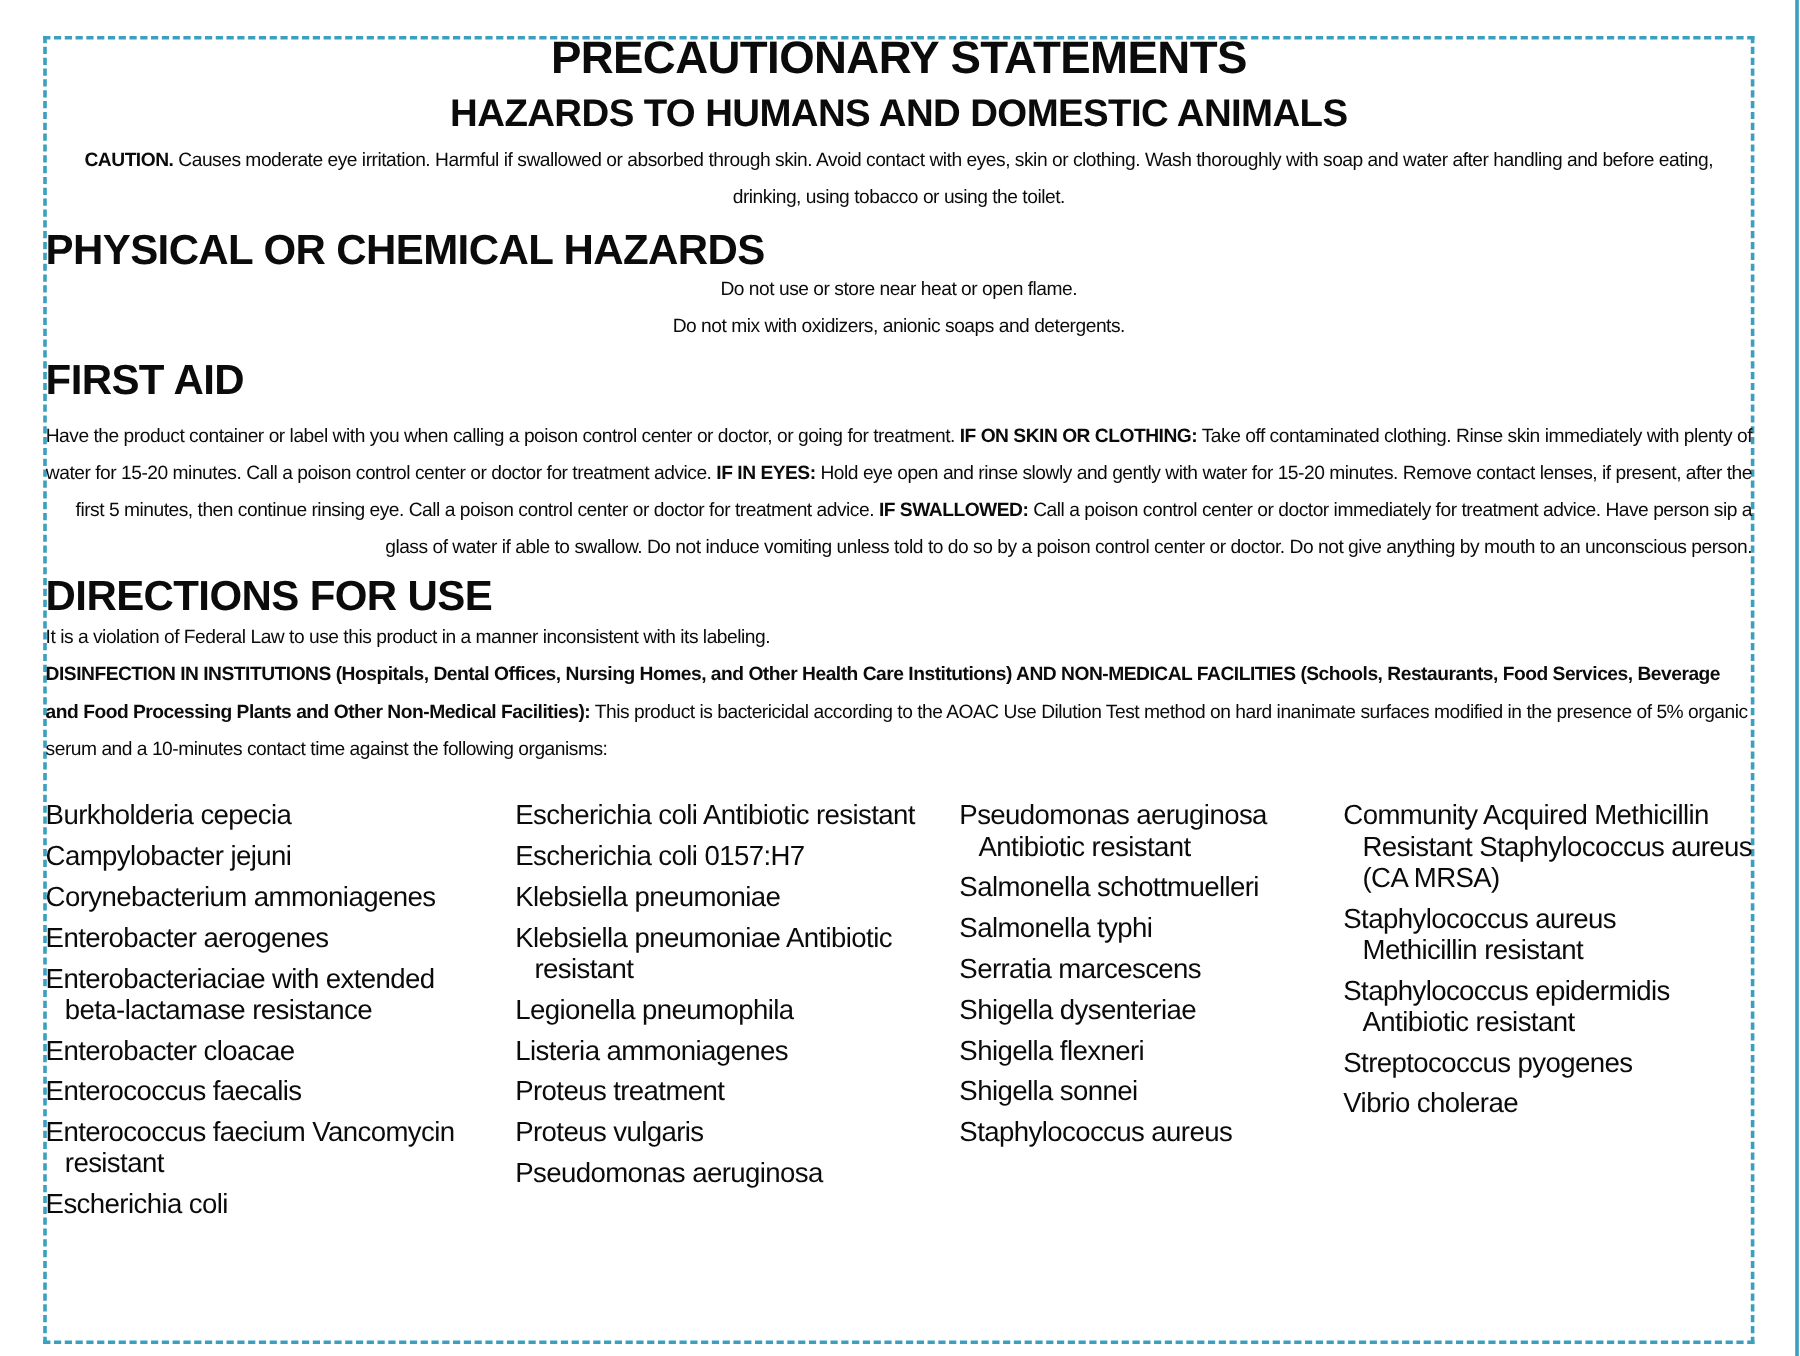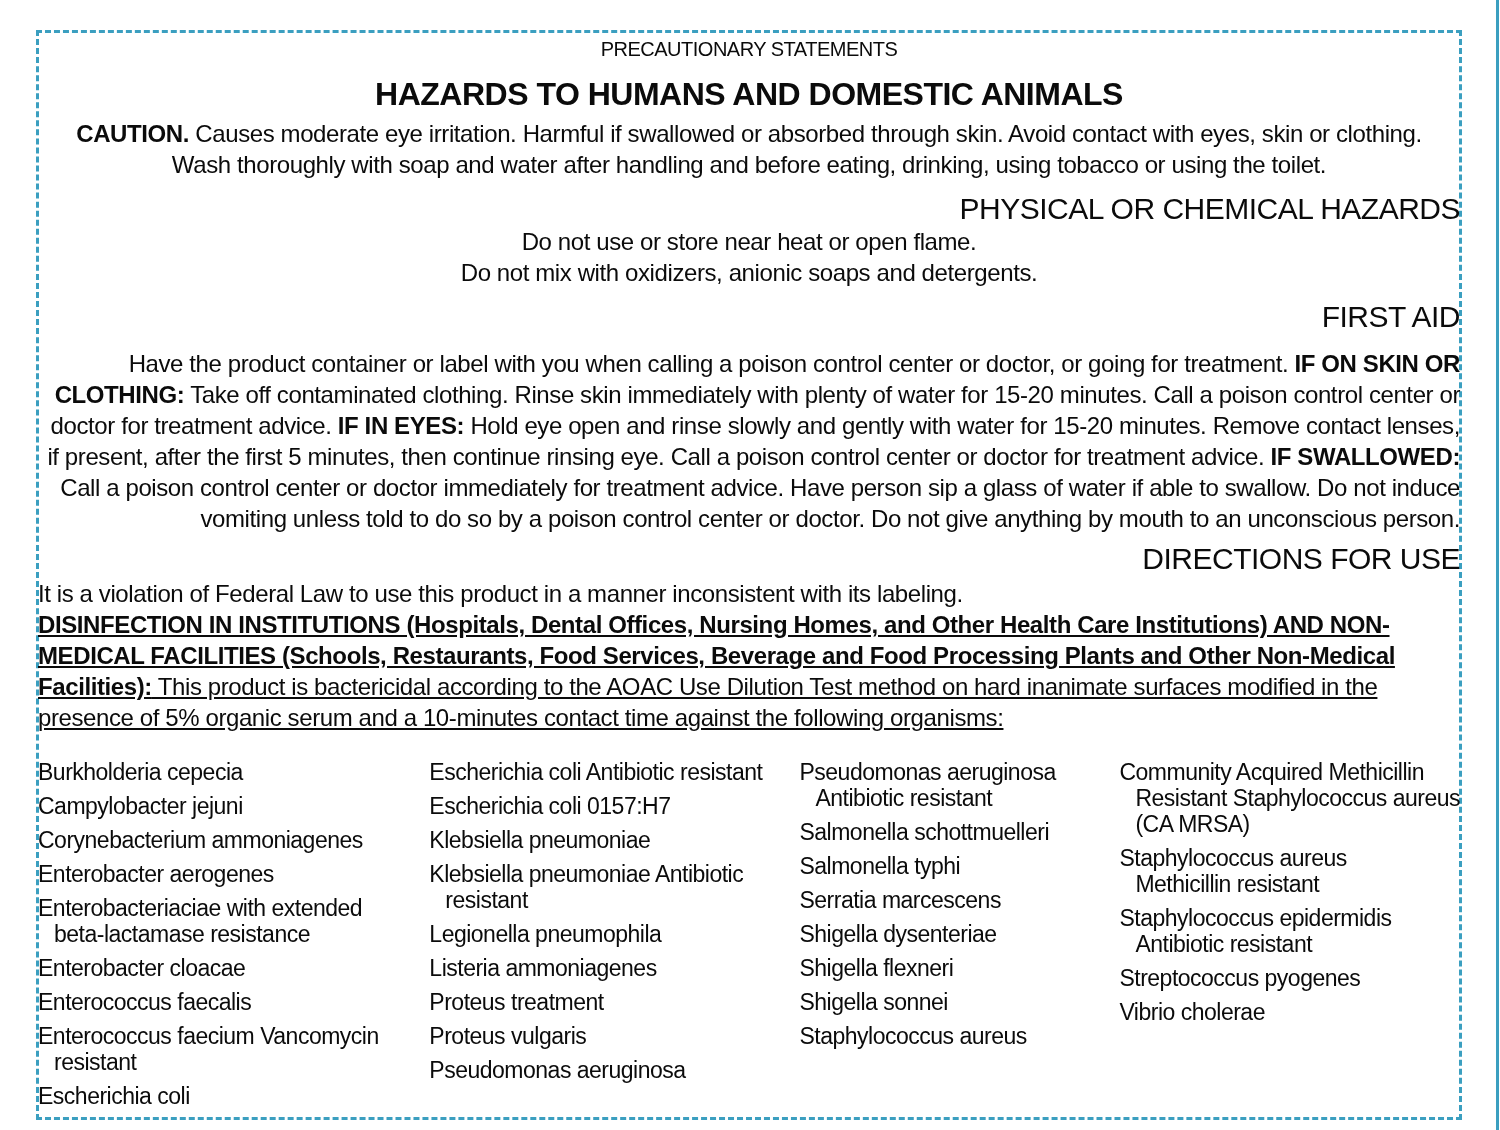--- a/index.html
+++ b/index.html
@@ -38,63 +38,62 @@
     left: 36px;
     top: 30px;
     width: 1426px;
     box-sizing: border-box;
     padding: 2px 2px 0 2px;
     letter-spacing: -0.4px;
   }
   .h-main {
     margin: 0;
     text-align: center;
-    font-weight: 400;
-    font-size: 20px;
+    font-weight: 700;
+    font-size: 38px;
     line-height: 34px;
     letter-spacing: -0.5px;
   }
   .h-big {
     margin: 10px 0 0 0;
     text-align: center;
     font-weight: 700;
     font-size: 32px;
     line-height: 36px;
     letter-spacing: -0.5px;
   }
   .h-section {
     margin: 12px 0 0 0;
-    text-align: right;
-    font-weight: 400;
-    font-size: 30px;
+    text-align: left;
+    font-weight: 700;
+    font-size: 35px;
     line-height: 34px;
     letter-spacing: -0.5px;
   }
   .body-text {
-    font-size: 24px;
+    font-size: 16px;
     line-height: 31px;
   }
   .caution-para {
     margin: 6px 10px 0 10px;
     text-align: center;
   }
   .center-line {
     text-align: center;
     margin: 0;
   }
   .flow-para {
     margin: 14px 0 0 0;
     text-align: right;
   }
   .violation {
     margin: 2px 0 0 0;
   }
   .disinfection {
     margin: 0;
-    text-decoration: underline;
   }
   .organisms {
     display: flex;
     margin-top: 26px;
     font-size: 23px;
     letter-spacing: -0.5px;
     gap: 16px;
   }
   .org-col { box-sizing: border-box; }
   .org-col-0 { width: 389px; }

